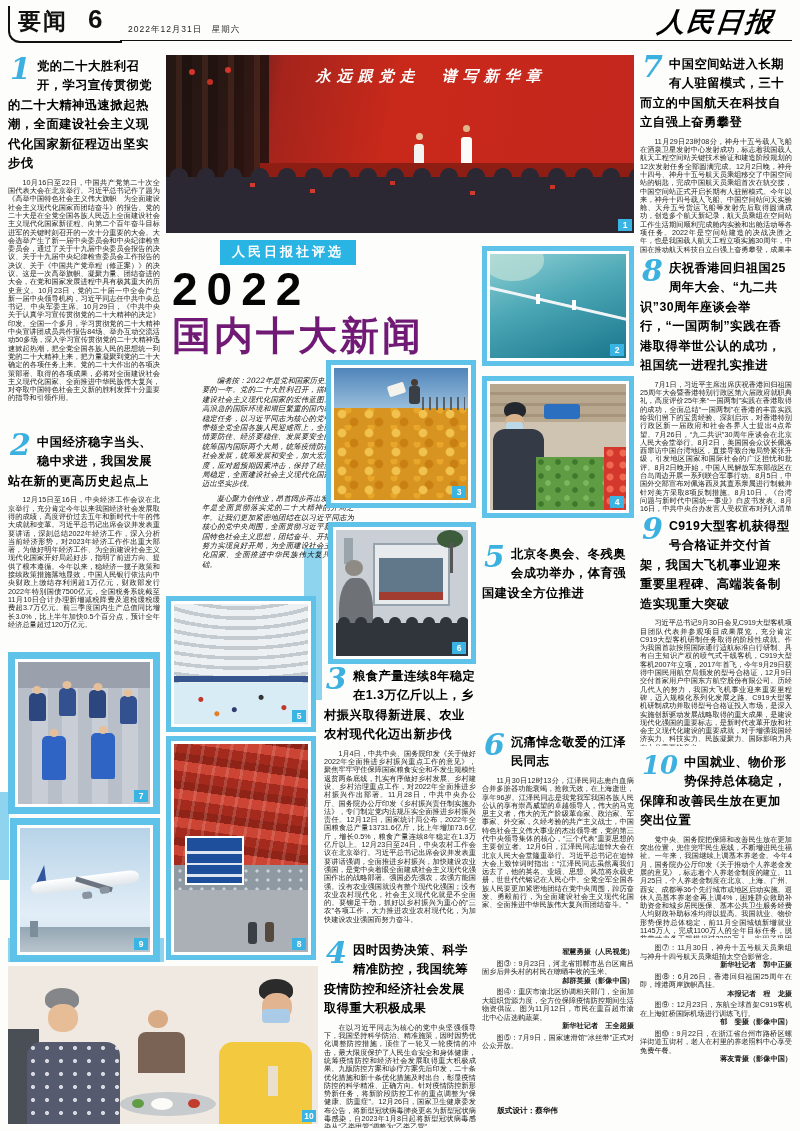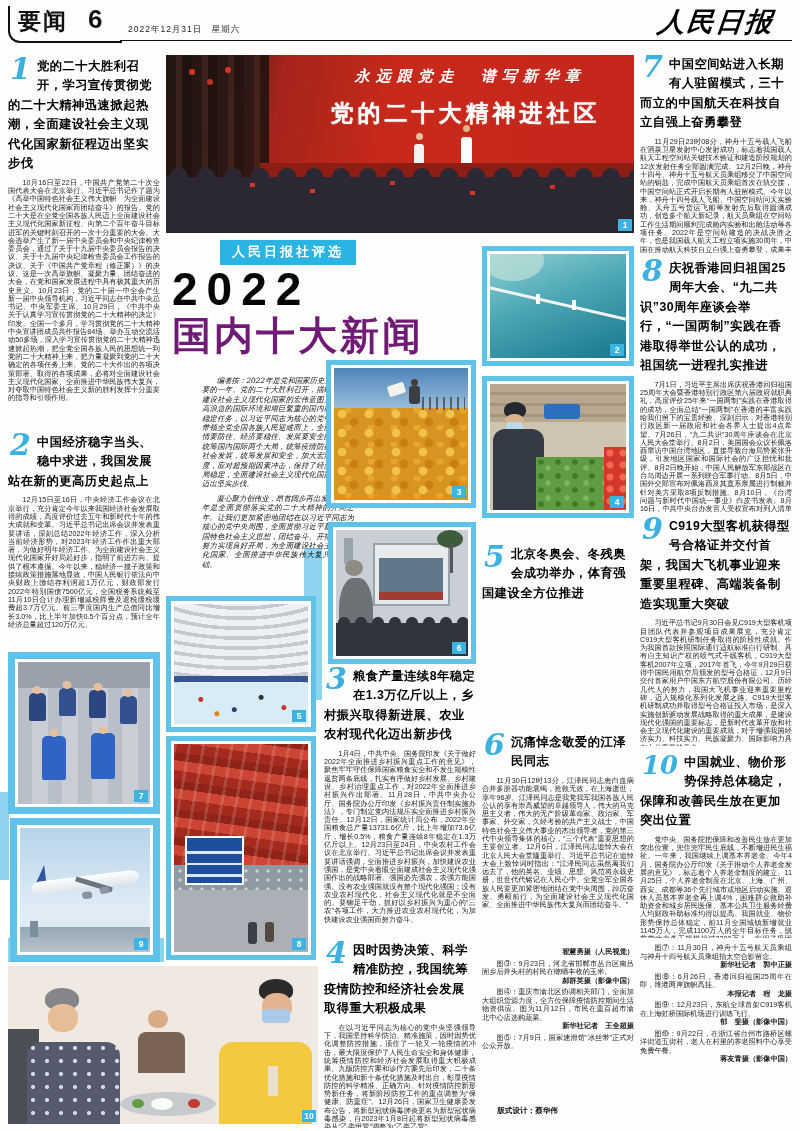--- a/index.html
+++ b/index.html
@@ -36,21 +36,21 @@
     color:#fff;font-size:8.5px;line-height:12.5px;text-align:center;font-weight:bold;z-index:5;}
   .deco{position:absolute;background:#8fd4ef;}
   .crowd{position:absolute;left:0;right:0;bottom:0;height:56px;background:#2b2833;}
   .crowd::before{content:'';position:absolute;top:-9px;left:0;right:0;height:18px;
     background:radial-gradient(circle 9px at 13px 9px,#2b2833 8.5px,rgba(0,0,0,0) 9.5px);
     background-size:27px 18px;background-repeat:repeat-x;}
   .crowd2{position:absolute;left:0;right:0;bottom:0;background:#30343b;}
   .crowd2::before{content:'';position:absolute;top:-6px;left:0;right:0;height:12px;
     background:radial-gradient(circle 6px at 8px 6px,#30343b 5.5px,rgba(0,0,0,0) 6.5px);
     background-size:17px 12px;background-repeat:repeat-x;}
-  .slogan{position:absolute;left:32%;top:7%;width:66%;text-align:center;color:#fff;
+  .slogan{position:absolute;left:32%;top:7%;width:66%;text-align:left;color:#fff;
     font-family:"DejaVu Serif",serif;font-style:italic;font-weight:bold;font-size:15px;letter-spacing:6px;}
   .banner-title{position:absolute;left:30%;top:24%;width:68%;text-align:center;color:#fff;
     font-weight:900;font-size:23px;letter-spacing:4px;text-shadow:0 0 1px #fff;}
   .astro{position:absolute;border-radius:5px 5px 2px 2px;}
   .astro::before{content:'';position:absolute;top:-7px;left:50%;transform:translateX(-50%);
     width:9px;height:8px;border-radius:50%;background:#e6c09b;}
   
   .cap{font-size:7.2px;line-height:8.5px;color:#1c1c1c;text-align:justify;margin:0 0 3px;text-indent:2em;}
   .credit{display:block;text-align:right;font-weight:bold;text-indent:0;}
   .designer{font-size:7.6px;font-weight:bold;color:#111;text-indent:2em;}
@@ -69,21 +69,20 @@
 
   <div class="deco" style="left:304px;top:548px;width:18px;height:152px;"></div>
   <div class="deco" style="left:0;top:792px;width:9px;height:88px;"></div>
   <div class="deco" style="left:8px;top:938px;width:156px;height:24px;"></div>
 
   <div class="abs" style="left:166px;top:55px;width:468px;height:178px;">
     <div class="photo" style="background:linear-gradient(100deg,#2b1b16 0%,#4d1f18 13%,#a5241c 24%,#c9291a 48%,#c3261d 100%);">
       <div class="abs" style="left:0;top:0;width:22%;height:100%;background:repeating-linear-gradient(90deg,#231613 0 10px,#3a221a 10px 16px,#1c110e 16px 26px);opacity:.85;"></div>
       <div class="abs" style="left:5%;top:8%;width:6px;height:6px;border-radius:50%;background:#d5352a;box-shadow:18px 10px 0 #c23024, 36px -2px 0 #d5352a;"></div>
       <div class="slogan">永远跟党走　谱写新华章</div>
-      <div class="banner-title">党的二十大精神进社区</div>
       <div class="abs" style="left:53%;top:50%;width:10px;height:26px;background:#f3f3f1;border-radius:3px;"></div>
       <div class="abs" style="left:53.4%;top:44%;width:7px;height:7px;border-radius:50%;background:#e9c39e;"></div>
       <div class="abs" style="left:63%;top:46%;width:11px;height:32px;background:#fbfbf9;border-radius:3px;"></div>
       <div class="abs" style="left:63.5%;top:39.5%;width:7px;height:7px;border-radius:50%;background:#e0b48c;"></div>
       <div class="abs" style="left:20%;bottom:54px;width:80%;height:16px;background:#8e1d14;"></div>
       <div class="crowd">
         <div class="abs" style="left:18%;top:6px;width:5px;height:4px;background:#d23a2c;box-shadow:60px 6px 0 #d23a2c,140px -2px 0 #c93326,220px 8px 0 #d23a2c,300px 2px 0 #c93326;"></div>
       </div>
       <span class="badge">1</span>
     </div>

